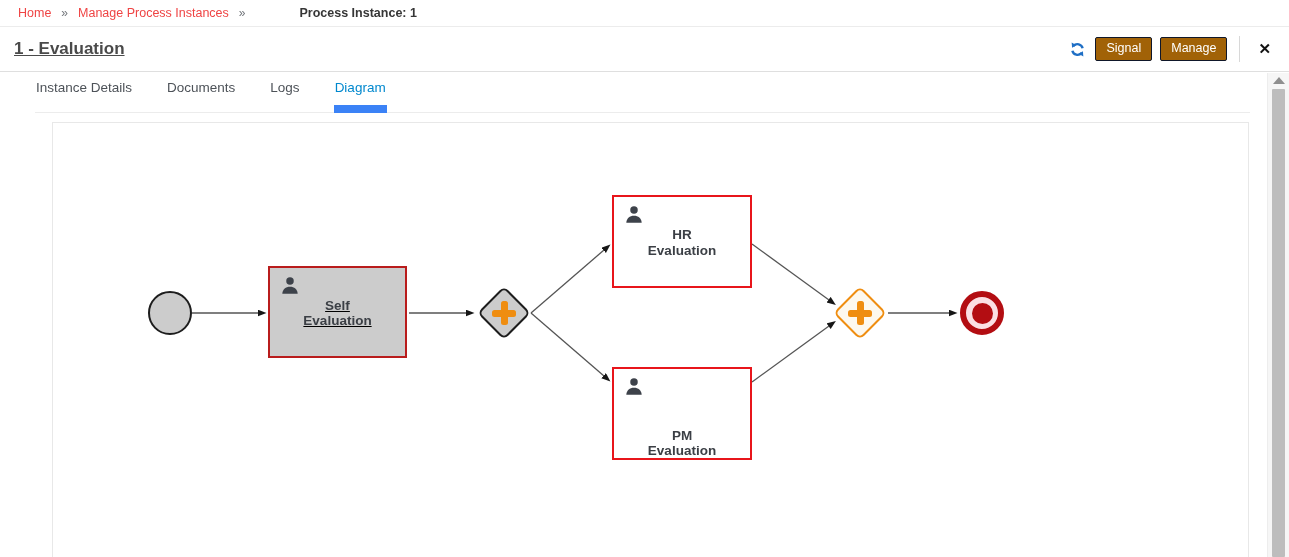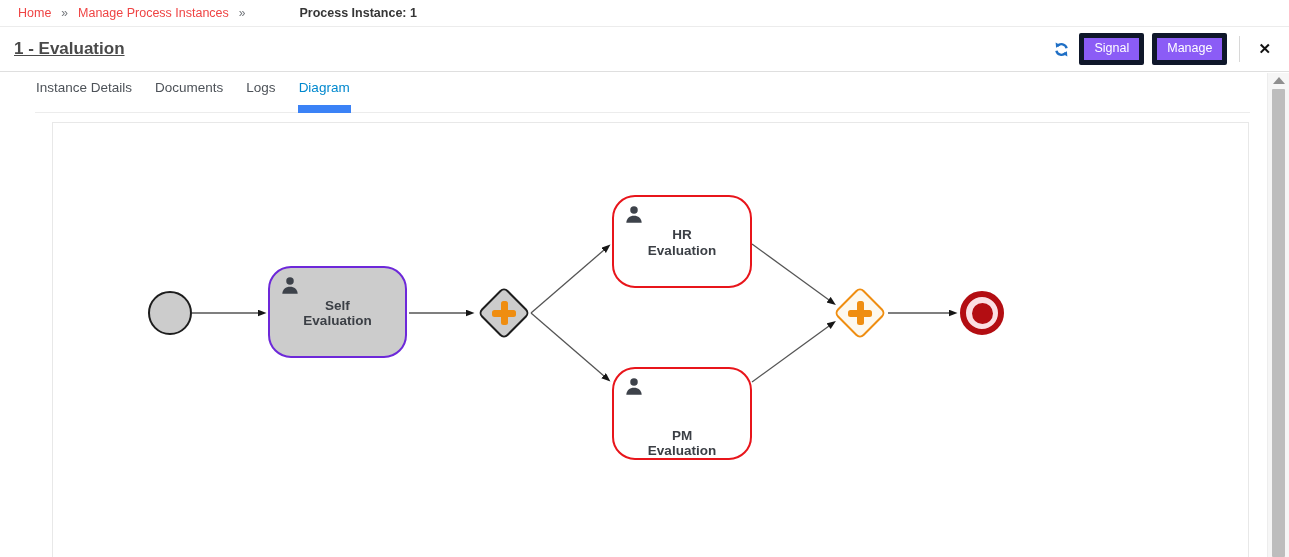--- a/index.html
+++ b/index.html
@@ -12,30 +12,30 @@
   .crumb-link { color: #ef4444; text-decoration: none; cursor: pointer; }
   .crumb-sep { color: #72767b; font-size: 12px; }
   .crumb-current { color: #363636; font-weight: 700; padding-left: 44px; }
 
   
   .title-bar { height: 45px; display: flex; align-items: center; padding: 0 12px 0 14px;
                border-bottom: 1px solid #dfdfdf; }
   .page-title { font-size: 17px; color: #4a4a4a; text-decoration: underline; }
   .title-actions { margin-left: auto; display: flex; align-items: center; }
   .refresh-btn { margin-right: 10px; display: flex; align-items: center; cursor: pointer; background: none; border: none; }
-  .btn-primary { background: #8b5cf6; border: 5px solid #0f172a; color: #fff;
+  .btn-primary { background: #a16207; border: 1px solid #0f172a; color: #fff;
                  font-size: 12.5px; font-family: inherit; padding: 3px 10px 4px;
                  border-radius: 2px; cursor: pointer; margin-right: 8px; line-height: 1.25; }
   .v-divider { width: 1px; height: 26px; background: #d8d8d8; margin: 0 12px 0 4px; }
   .close-btn { background: none; border: none; font-size: 15px; font-weight: 700;
                color: #111; cursor: pointer; padding: 2px 6px; }
 
   
   .tabs { position: absolute; left: 35px; top: 79px; width: 1215px;
-          display: flex; gap: 21px; border-bottom: 1px solid #ececec; }
+          display: flex; gap: 33px; border-bottom: 1px solid #ececec; }
   .tab { font-size: 13.5px; color: #4d5258; padding: 1px 1px 10px; cursor: pointer; }
   .tab.active { color: #0088ce; border-bottom: 8px solid #3b82f6; margin-bottom: -1px; }
 
   
   .scrollbar { position: absolute; top: 73px; right: 0; width: 22px; bottom: 0;
                background: #f6f6f6; border-left: 1px solid #ededed; }
   .scroll-up { position: absolute; top: 4px; left: 5px; width: 0; height: 0;
                border-left: 6px solid transparent; border-right: 6px solid transparent;
                border-bottom: 7px solid #8f8f8f; cursor: pointer; }
   .scroll-thumb { position: absolute; top: 16px; left: 4px; width: 13px; bottom: 0;
@@ -43,23 +43,23 @@
 
   
   .diagram-panel { position: absolute; left: 52px; top: 122px; width: 1197px; height: 470px;
                    border: 1px solid #e8e8e8; background: #fff; }
   .connectors { position: absolute; left: 0; top: 0; pointer-events: none; }
 
   .bpmn-node { position: absolute; }
   .start-event { left: 95px; top: 168px; width: 44px; height: 44px; border-radius: 50%;
                  background: #cccccc; border: 2px solid #1d1d1d; }
 
-  .task { width: 140px; height: 93px; display: flex; align-items: center; justify-content: center; border-radius: 23px; }
+  .task { width: 140px; height: 93px; display: flex; align-items: center; justify-content: center; }
   .task-completed { left: 215px; top: 143px; width: 139px; height: 92px;
-                    background: #cccccc; border: 2px solid #6d28d9; }
+                    background: #cccccc; border: 2px solid #b91c1c; text-decoration: underline; }
   .task-active { background: #ffffff; border: 2px solid #e8151b; }
   .task-hr { left: 559px; top: 72px; }
   .task-pm { left: 559px; top: 244px; align-items: flex-end; }
   .task-label { font-size: 13.5px; font-weight: 700; color: #3b3f45; text-align: center;
                 line-height: 1.12; width: 90px; margin-top: 2px; }
   .person-icon { position: absolute; left: 9px; top: 7px; }
 
   .gateway { width: 38px; height: 38px; }
   .gw-split { left: 432px; top: 171px; }
   .gw-join  { left: 788px; top: 171px; }

